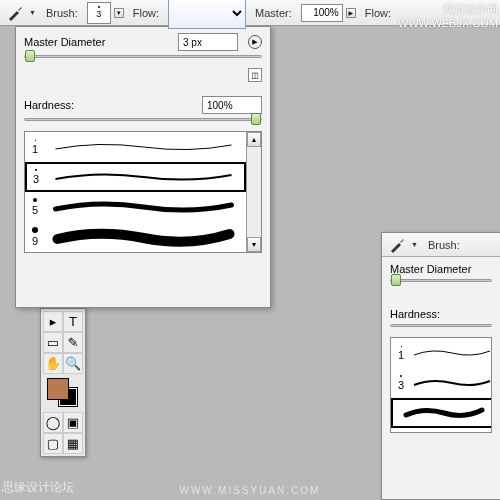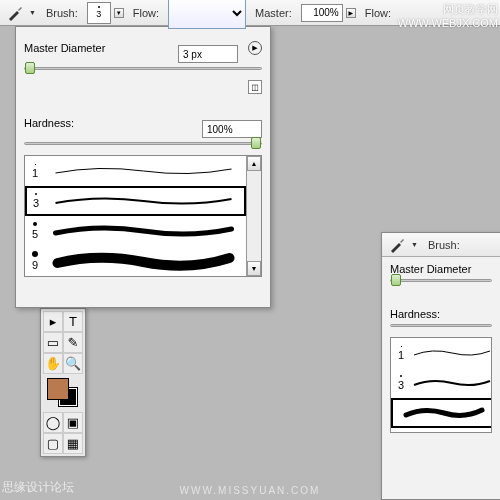--- a/index.html
+++ b/index.html
@@ -14,21 +14,21 @@
   .brush-thumb .dot { width: 2px; height: 2px; background: #000; border-radius: 50%; }
   .brush-thumb .num { font-size: 9px; }
   .arrow-btn { width: 10px; height: 10px; border: 1px solid #888; background: linear-gradient(#fdfdfd,#ddd); font-size: 6px; display: flex; align-items: center; justify-content: center; }
   .select { height: 19px; border: 1px solid #7b9ebd; background: linear-gradient(#fff,#eef); font-size: 11px; padding: 15px 2px; font-style: italic; }
   .select.mode { width: 78px; }
   .num-input { width: 42px; height: 18px; border: 1px solid #888; background: #fff; text-align: right; padding: 0 3px; font-size: 10px; display: flex; align-items: center; justify-content: flex-end; }
   
   .panel-main { position: absolute; left: 15px; top: 26px; width: 256px; height: 282px; background: #f2f2f2; border: 1px solid #888; box-shadow: 2px 2px 5px rgba(0,0,0,0.25); z-index: 4; padding: 6px 8px; }
   .row { display: flex; align-items: center; margin-bottom: 4px; }
   .row .lbl-wide { flex: 1; }
-  .panel-input { width: 60px; height: 18px; border: 1px solid #888; background: #fff; text-align: left; padding: 0 4px; font-size: 10px; display: flex; align-items: center; margin-top: 12px; }
+  .panel-input { width: 60px; height: 18px; border: 1px solid #888; background: #fff; text-align: left; padding: 0 4px; font-size: 10px; display: flex; align-items: center; }
   .play-btn { width: 14px; height: 14px; border: 1px solid #555; border-radius: 50%; margin-left: 10px; display: flex; align-items: center; justify-content: center; font-size: 7px; }
   .slider-track { height: 3px; background: #ccc; border: 1px solid #999; border-radius: 2px; position: relative; margin: 4px 0 10px; }
   .slider-thumb { position: absolute; top: -6px; width: 10px; height: 12px; background: linear-gradient(#dff0d0,#a8d080); border: 1px solid #5a8a3a; border-radius: 2px; }
   .mini-icon { width: 14px; height: 14px; border: 1px solid #888; background: #fff; margin-left: auto; display: flex; align-items: center; justify-content: center; font-size: 8px; }
   
   .brush-list { margin-top: 6px; border: 1px solid #888; background: #fff; height: 122px; overflow: hidden; display: flex; }
   .brush-list-inner { flex: 1; }
   .brush-row { height: 30px; display: flex; align-items: center; padding: 0 4px; gap: 6px; border: 1px solid transparent; }
   .brush-row.sel { border: 2px solid #000; }
   .brush-size-col { width: 10px; display: flex; flex-direction: column; align-items: center; gap: 2px; font-size: 9px; }

